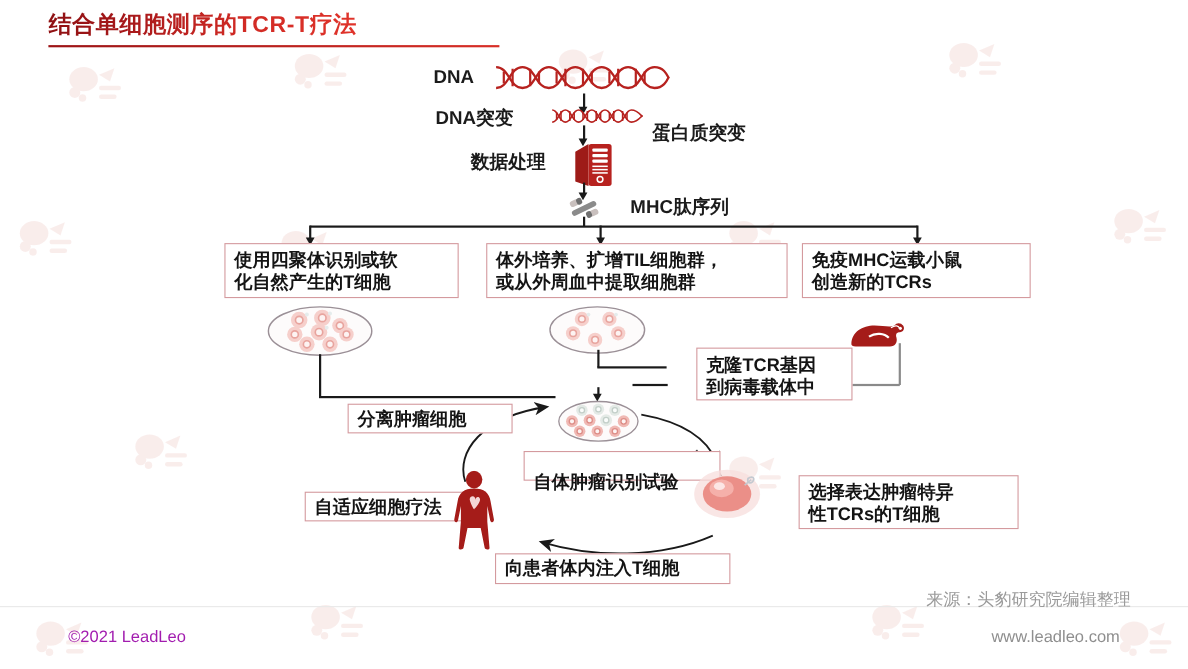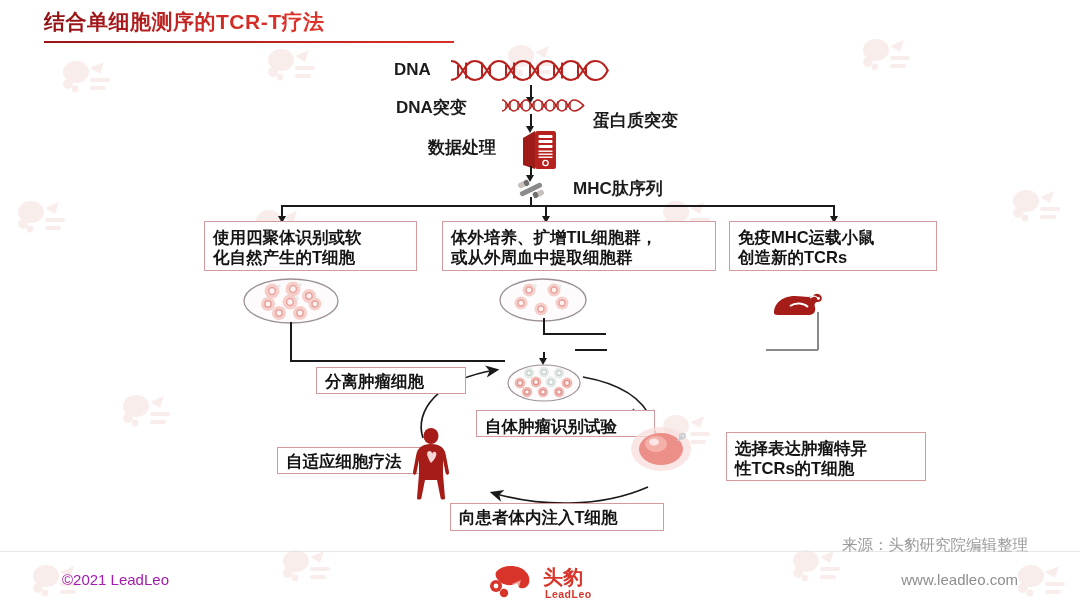--- a/index.html
+++ b/index.html
@@ -434,20 +434,22 @@
   <div class="graybox-ln" style="left:766px;top:349px;width:52px;height:1.6px;"></div>
 
   <div class="ln vln" style="left:290px;top:322px;height:39px;"></div>
   <div class="ln hln" style="left:290px;top:360px;width:215px;"></div>
 
   <div class="ln vln" style="left:543px;top:318px;height:16px;"></div>
   <div class="ln hln" style="left:543px;top:333px;width:63px;"></div>
 
   <div class="ln hln" style="left:575px;top:349px;width:32px;"></div>
 
+  <div class="box" style="left:600px;top:316px;width:142px;height:48px;">克隆TCR基因
+到病毒载体中</div>
 
   <div class="ln vln" style="left:543px;top:352px;height:8px;"></div>
   <div class="arrowdown" style="left:539px;top:358px;"></div>
 
   <div class="dish" style="left:505px;top:362px;">
     <svg width="78" height="42" viewBox="0 0 78 42">
       <ellipse cx="39" cy="21" rx="36" ry="18" fill="#fdfbfb" stroke="#9b9097" stroke-width="1.2"></ellipse>
       <g>
         <g>
             <circle cx="24" cy="11" r="5.2" fill="#e4eae6"></circle>
@@ -511,21 +513,21 @@
     <defs>
       <marker id="ah2" markerWidth="9" markerHeight="9" refX="6" refY="4.2" orient="auto">
         <path d="M0,0.6 L8,4.2 L0,7.8 L2.2,4.2 Z" fill="#4a4a4a"></path>
       </marker>
     </defs>
     <path d="M3 4 C10 14 16 20 24 26" fill="none" stroke="#4a4a4a" stroke-width="1.6" marker-end="url(#ah2)"></path>
   </svg>
 
   <div class="box" style="left:283px;top:367px;width:150px;height:27px;padding-top:3px;">分离肿瘤细胞</div>
 
-  <div class="box" style="left:443px;top:410px;width:179px;height:27px;padding-top:5px;">自体肿瘤识别试验</div>
+  <div class="box" style="left:443px;top:410px;width:179px;height:27px;padding-top:18px;">自体肿瘤识别试验</div>
 
   <div class="box" style="left:693px;top:432px;width:200px;height:49px;">选择表达肿瘤特异
 性TCRs的T细胞</div>
 
   <div class="box" style="left:244px;top:447px;width:165px;height:27px;padding-top:3px;">自适应细胞疗法</div>
 
   <div class="box" style="left:417px;top:503px;width:214px;height:28px;padding-top:3px;">向患者体内注入T细胞</div>
 
   <div class="dish" style="left:409px;top:428px;">
     <svg width="44" height="72" viewBox="0 0 44 72">
@@ -546,27 +548,14 @@
       <path d="M50 10 C54 7 57 10 54 13 C52 15 49 14 50 10 Z" fill="none" stroke="#c4c9d0" stroke-width="1.6"></path>
       <path d="M47 16 L53 11" stroke="#c4c9d0" stroke-width="1.6"></path>
     </svg>
   </div>
 
   <div id="footer-rule"></div>
   <div id="src">来源：头豹研究院编辑整理</div>
   <div id="copy">©2021 LeadLeo</div>
   <div id="site">www.leadleo.com</div>
 
-  <div id="logo">
-    <svg width="110" height="42" viewBox="0 0 110 42">
-      <g fill="#d9342a">
-        <path d="M10 8 C18 2 32 3 38 10 C41 13 42 17 41 21 C40 25 36 27 32 26 C30 25 29 23 30 21 C25 24 17 24 12 20 C7 16 6 11 10 8 Z"></path>
-        <circle cx="8" cy="24" r="6"></circle>
-        <circle cx="16" cy="31" r="4.2"></circle>
-        <circle cx="8" cy="24" r="2.4" fill="#ffffff"></circle>
-        <path d="M24 22 L33 18 L30 28 Z" fill="#ffffff" opacity=".55"></path>
-      </g>
-      <text x="55" y="22" font-family="'Liberation Sans',sans-serif" font-size="20" font-weight="bold" fill="#d9342a">头豹</text>
-      <text x="57" y="36" font-family="'Liberation Sans',sans-serif" font-size="10.5" font-weight="bold" fill="#d9342a" letter-spacing="0.5">LeadLeo</text>
-    </svg>
-  </div>
 
 </div>
 
 </body></html>

